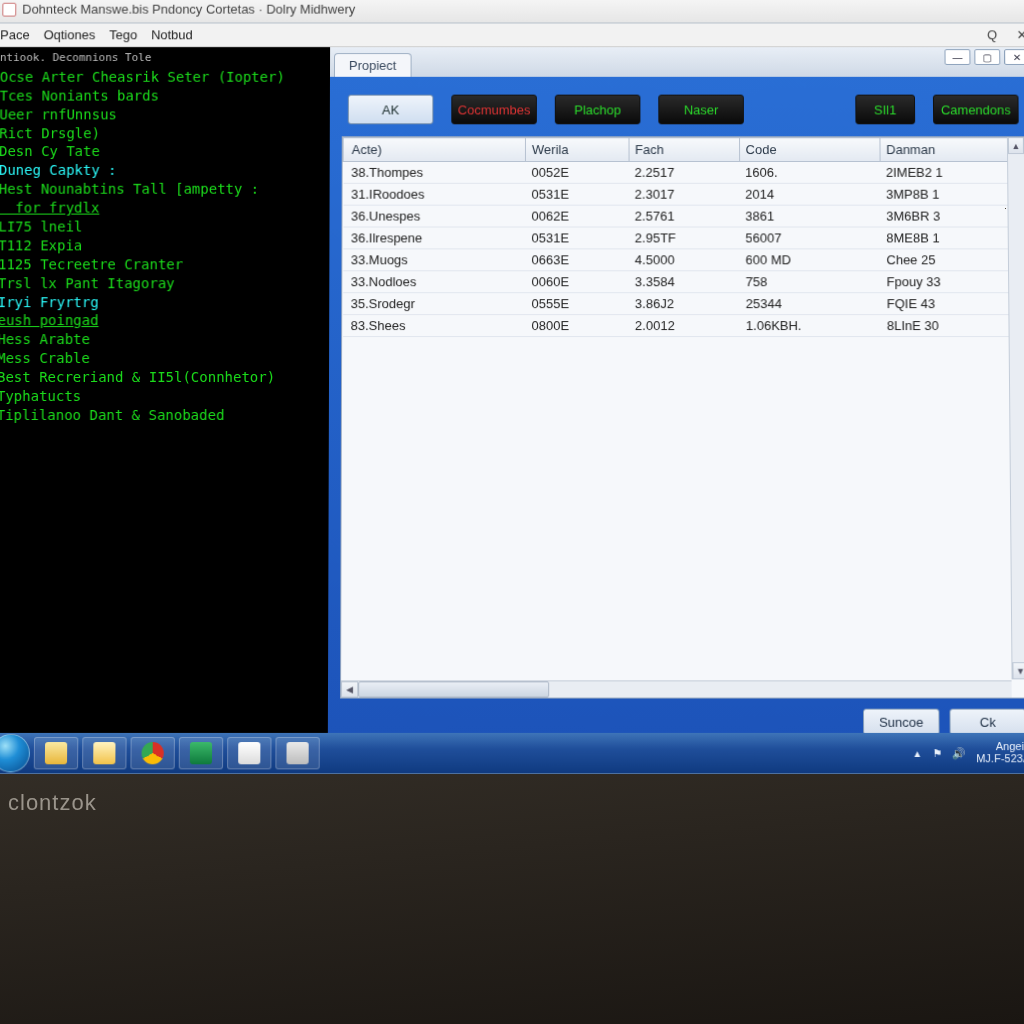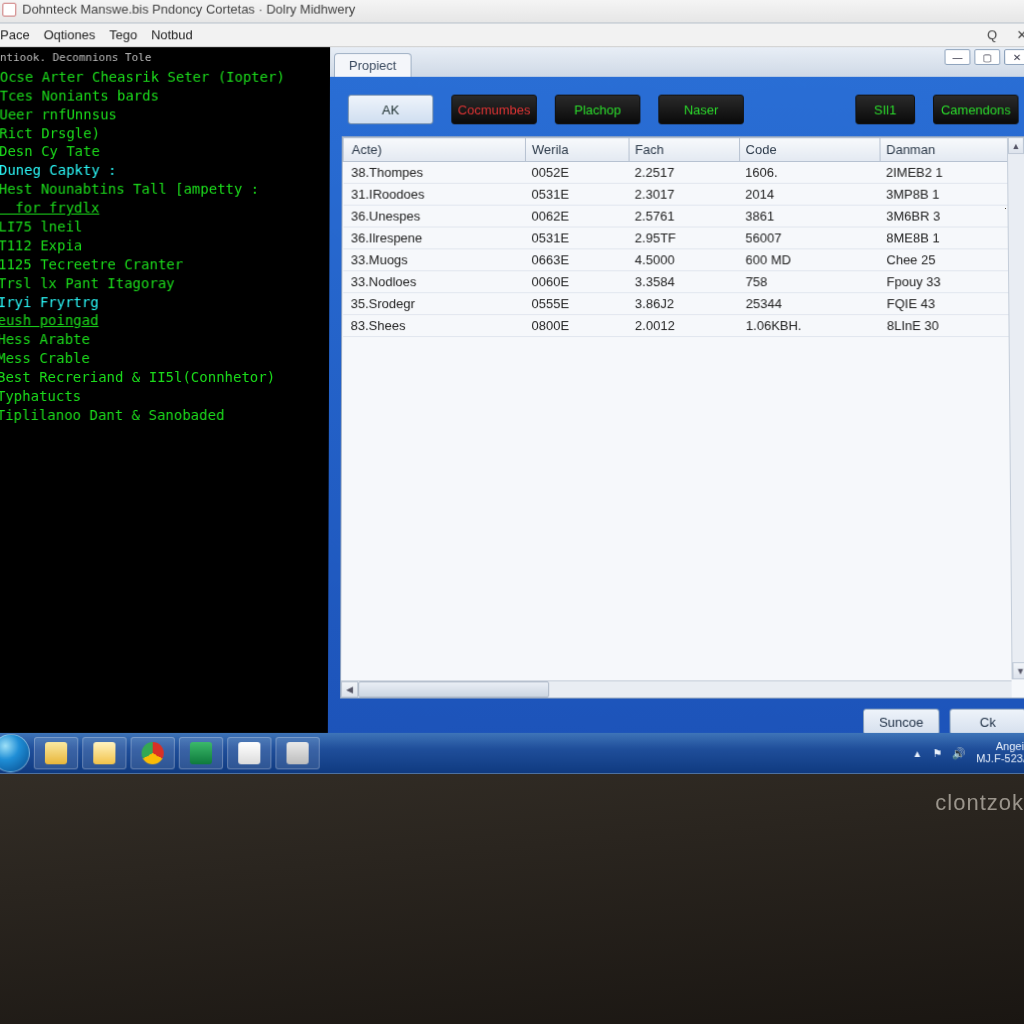--- a/index.html
+++ b/index.html
@@ -280,21 +280,21 @@
   display:flex;align-items:center;gap:10px;
   padding-right:8px;
 }
 .tray .caret { font-size:10px; }
 
 
 .bezel-brand {
   position:absolute;
   top: 790px;
   left:8px;right:0;
-  text-align:right;
+  text-align:left;
   font-size:22px;
   letter-spacing:1px;
   color:#9a948b;
   font-family: Arial, sans-serif;
 }
 
 
 .win-controls {
   position:absolute;
   top:2px; right:6px;

